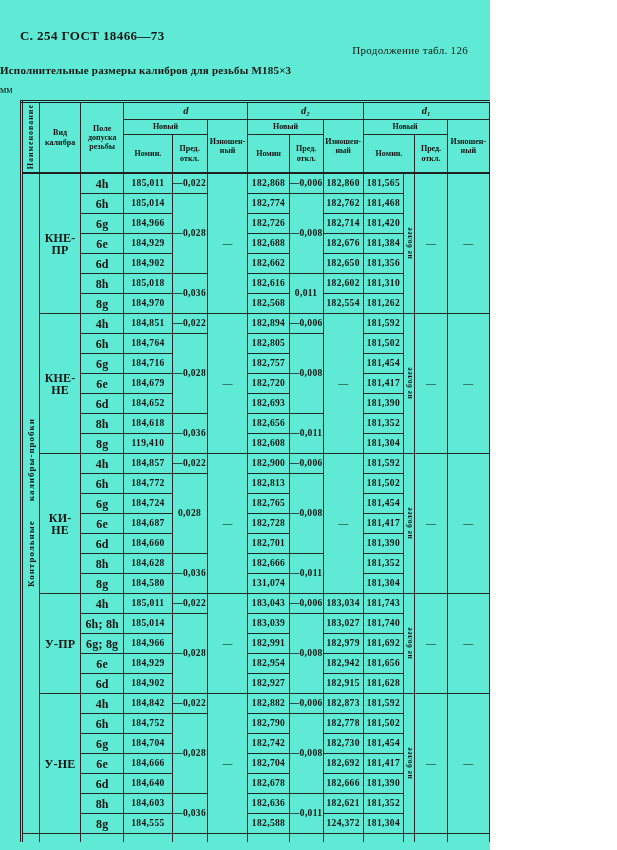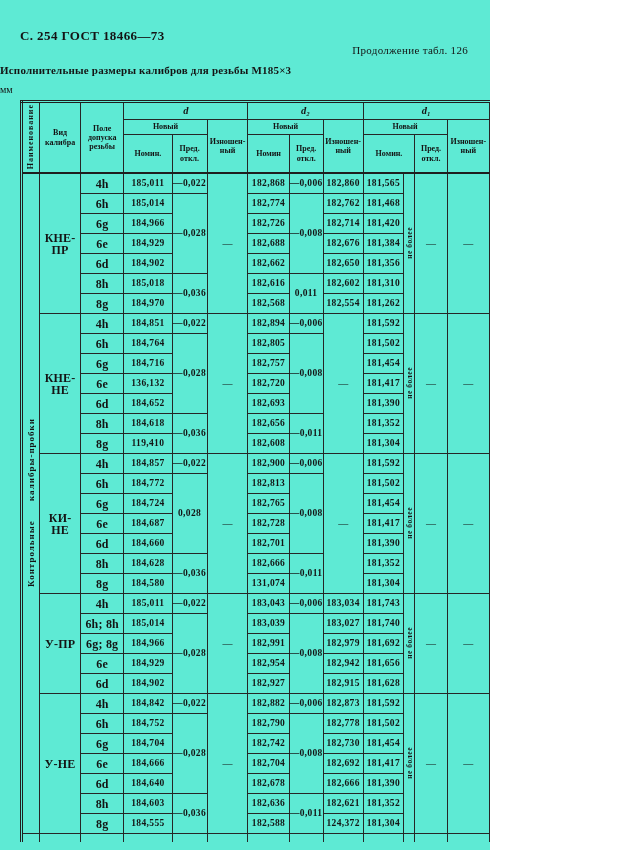--- a/index.html
+++ b/index.html
@@ -193,21 +193,21 @@
           <td class="num">181,502</td>
         </tr>
         <tr>
           <td class="tol">6g</td>
           <td class="num">184,716</td>
           <td class="num">182,757</td>
           <td class="num">181,454</td>
         </tr>
         <tr>
           <td class="tol">6e</td>
-          <td class="num">136,132</td>
+          <td class="num">184,679</td>
           <td class="num">182,720</td>
           <td class="num">181,417</td>
         </tr>
         <tr>
           <td class="tol">6d</td>
           <td class="num">184,652</td>
           <td class="num">182,693</td>
           <td class="num">181,390</td>
         </tr>
         <tr>

